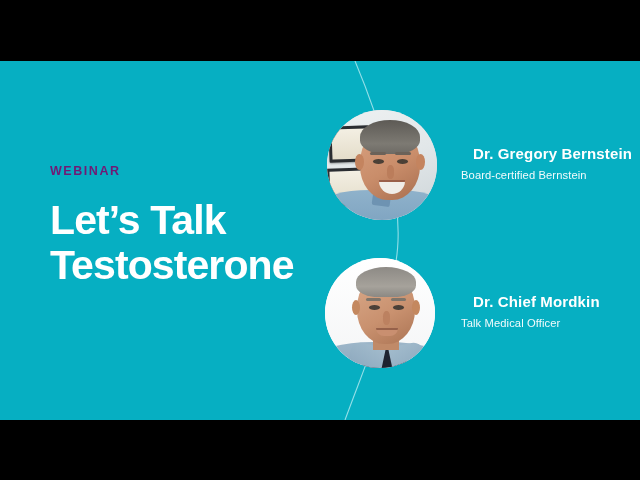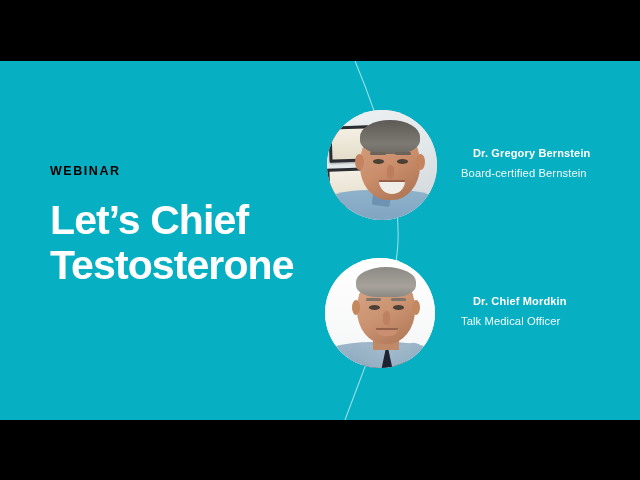--- a/index.html
+++ b/index.html
@@ -56,21 +56,21 @@
   }
 
   
   #headline-block {
     position: absolute;
     left: 50px;
     top: 104px;
     z-index: 5;
   }
   #eyebrow-label {
-    color: #000000;
+    color: #701a75;
     font-size: 12.5px;
     font-weight: bold;
     letter-spacing: 1.55px;
     line-height: 1;
     margin: 0 0 20px 0;
   }
   #headline-title {
     color: #ffffff;
     font-size: 41px;
     font-weight: bold;
@@ -223,21 +223,21 @@
     border-radius: 2px 10px 0 0;
   }
 
   
   .speaker-text { margin-left: 24px; }
   #speaker-row-1 .speaker-text { margin-left: 24px; }
   #speaker-row-2 .speaker-text { margin-left: 26px; }
 
   .speaker-name {
     color: #ffffff;
-    font-size: 11px;
+    font-size: 15px;
     font-weight: bold;
     letter-spacing: 0.15px;
     line-height: 1;
     margin: 0 10px 6px 0;
     white-space: nowrap;
     padding-left: 12px;
   }
   .speaker-meta {
     color: #f2fbfc;
     font-size: 11.2px;
@@ -256,21 +256,21 @@
   <div class="letterbox" id="letterbox-top"></div>
 
   <div id="slide-stage">
 
     <svg id="decorative-curve" viewBox="0 0 640 359" preserveAspectRatio="none" aria-hidden="true">
       <path d="M 355 0 C 381 62, 400 128, 398 180 C 396 232, 372 286, 345 359" fill="none" stroke="#9fe3ea" stroke-width="1.1" opacity="0.92"></path>
     </svg>
 
     <div id="headline-block">
       <div id="eyebrow-label">WEBINAR</div>
-      <h1 id="headline-title">Let’s Chief
+      <h1 id="headline-title">Let’s Talk
 Testosterone</h1>
     </div>
 
     <div class="speaker-row" id="speaker-row-1">
       <div class="avatar" id="avatar-bernstein">
         <div class="a1-wall"></div>
         <div class="a1-frame" id="a1-frame-top"></div>
         <div class="a1-frame" id="a1-frame-bot"></div>
         <div class="a1-shirt"></div>
         <div class="a1-collar"></div>

